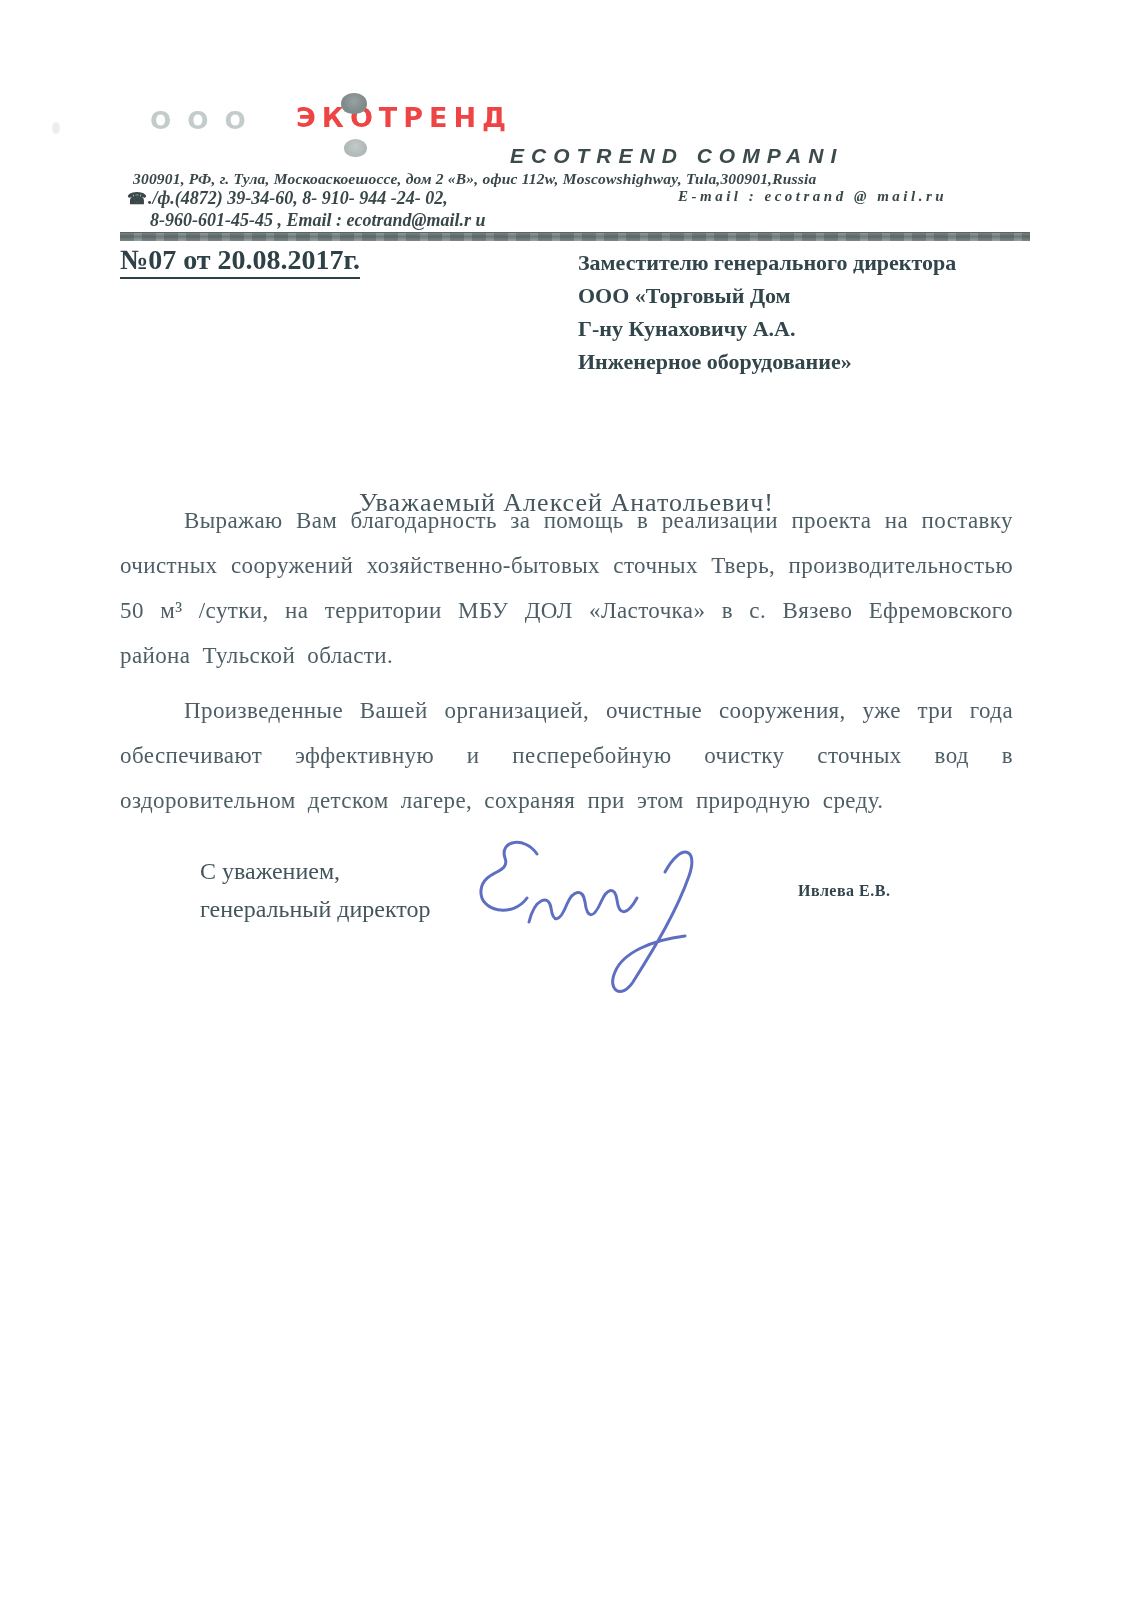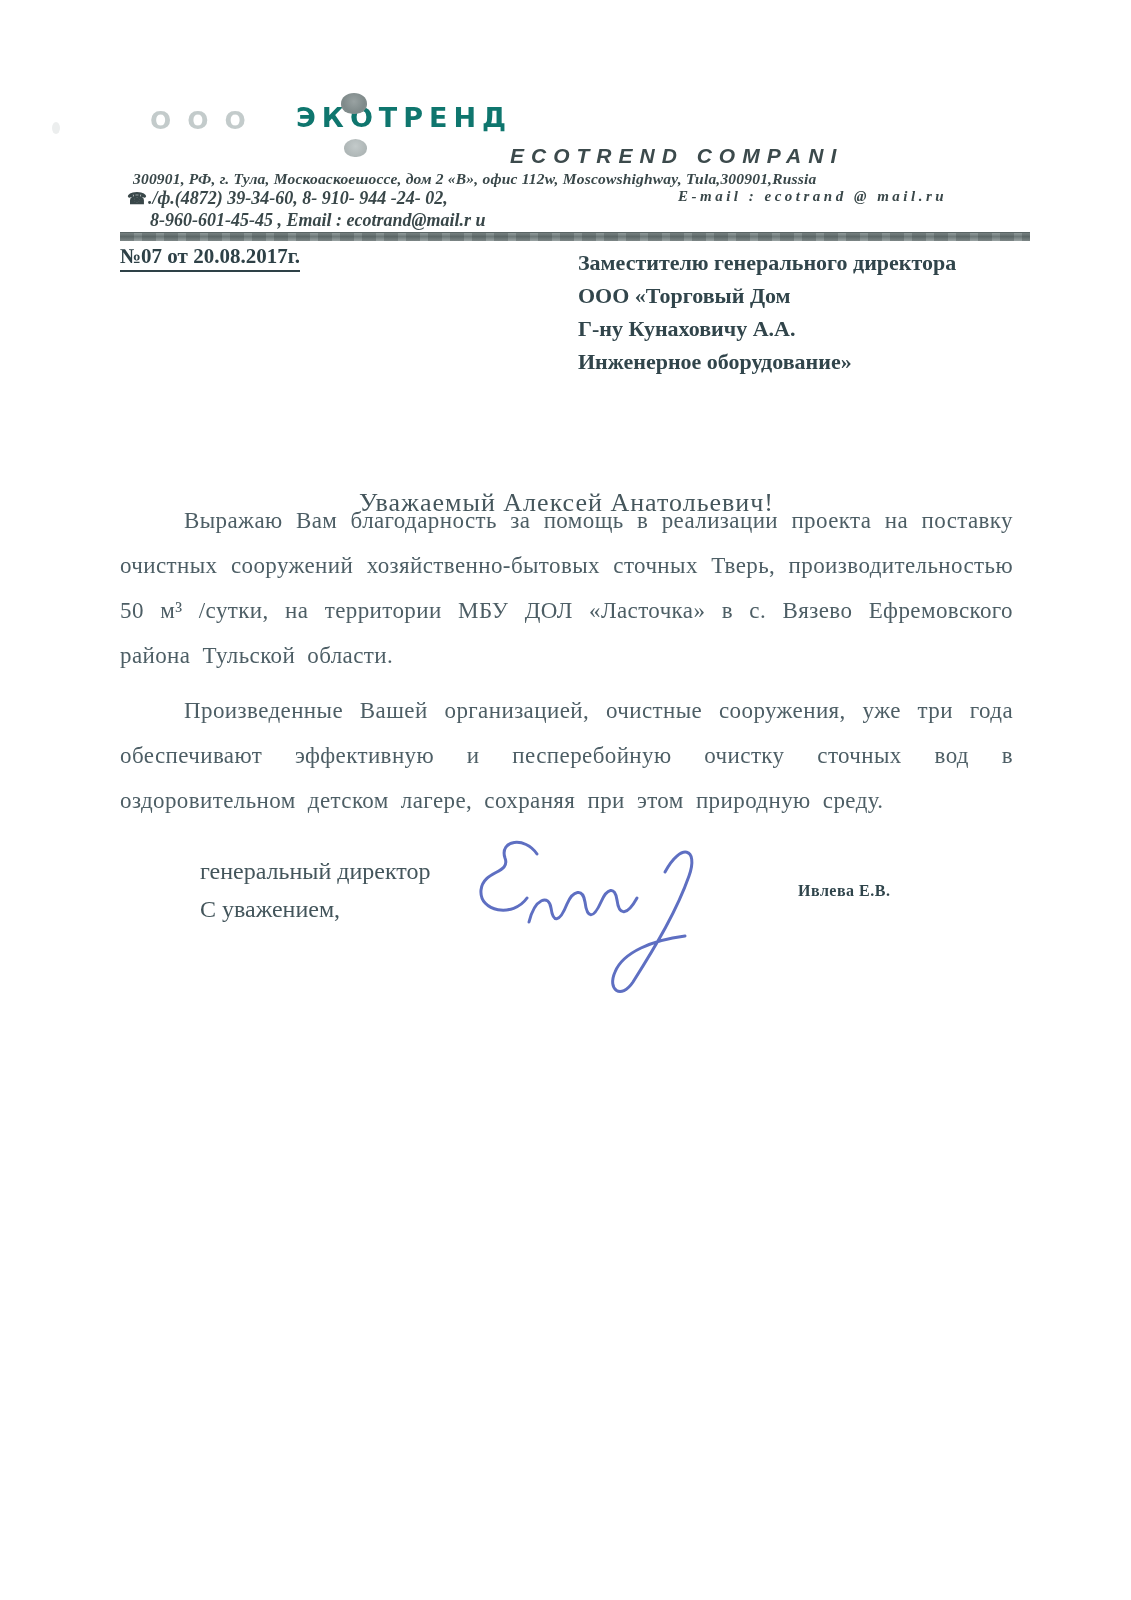--- a/index.html
+++ b/index.html
@@ -16,21 +16,21 @@
   .logo-ooo{
     position:absolute;left:150px;top:106px;
     font-family:"DejaVu Sans", sans-serif;
     font-size:25px;font-weight:bold;letter-spacing:16px;
     color:#c3cbcb;
   }
   .logo-brand{
     position:absolute;left:296px;top:102px;
     font-family:"DejaVu Sans", sans-serif;
     font-size:27px;font-weight:bold;letter-spacing:6px;
-    color:#0f766e;
+    color:#ef4444;
   }
   .acorn{
     position:absolute;border-radius:50% 50% 46% 46%;
   }
   .acorn.top{
     left:341px;top:93px;width:26px;height:21px;
     background:radial-gradient(circle at 50% 40%, #99a2a2 0%, #7f8a8a 60%, #8d9696 100%);
   }
   .acorn.bottom{
     left:344px;top:139px;width:23px;height:18px;
@@ -70,21 +70,21 @@
   .divider-bar{
     position:absolute;left:120px;top:232px;width:910px;height:8px;
     background:
       repeating-linear-gradient(90deg, rgba(40,50,50,0.25) 0 14px, rgba(40,50,50,0) 14px 22px),
       linear-gradient(#919b9b, #6d7878 45%, #9aa3a3);
     border-top:1px solid #5a6565;
   }
   
   .ref-line{
     position:absolute;left:120px;top:244px;
-    font-size:21px;font-weight:bold;color:#2e4147;
+    font-size:28px;font-weight:bold;color:#2e4147;
     border-bottom:2px solid #2e4147;padding-bottom:1px;
   }
   .recipient{
     position:absolute;left:578px;top:246px;
     font-size:22px;font-weight:bold;color:#31454b;
     line-height:33px;
   }
   
   .salutation{
     position:absolute;left:120px;top:448px;width:893px;
@@ -145,22 +145,22 @@
     <div>ООО «Торговый Дом</div>
     <div>Г-ну Кунаховичу А.А.</div>
     <div>Инженерное оборудование»</div>
   </div>
 
   <div class="salutation">Уважаемый Алексей Анатольевич!</div>
   <div class="para para1">Выражаю Вам благодарность за помощь в реализации проекта на поставку очистных сооружений хозяйственно-бытовых сточных Тверь, производительностью 50 м³ /сутки, на территории МБУ ДОЛ «Ласточка» в с. Вязево Ефремовского района Тульской области.</div>
   <div class="para para2">Произведенные Вашей организацией, очистные сооружения, уже три года обеспечивают эффективную и песперебойную очистку сточных вод в оздоровительном детском лагере, сохраняя при этом природную среду.</div>
 
   <div class="closing">
+    <div>С уважением,</div>
     <div>генеральный директор</div>
-    <div>С уважением,</div>
   </div>
 
   <svg class="signature-svg" viewBox="0 0 290 165" fill="none">
     <g stroke="#5e6fc2" stroke-width="3" stroke-linecap="round" fill="none">
       <path d="M82,22 C70,4 44,8 50,26 C56,42 28,38 26,58 C24,80 58,86 72,66"></path>
       <path d="M74,90 C80,66 94,62 96,76 C98,90 104,92 112,72 C118,58 128,56 130,70 C132,86 138,88 146,70 C152,56 160,54 162,68 C164,84 172,84 182,66"></path>
       <path d="M210,40 C226,10 244,16 234,44 C222,78 202,112 178,150 C166,168 152,158 160,140 C168,120 198,108 230,104"></path>
     </g>
   </svg>
 

